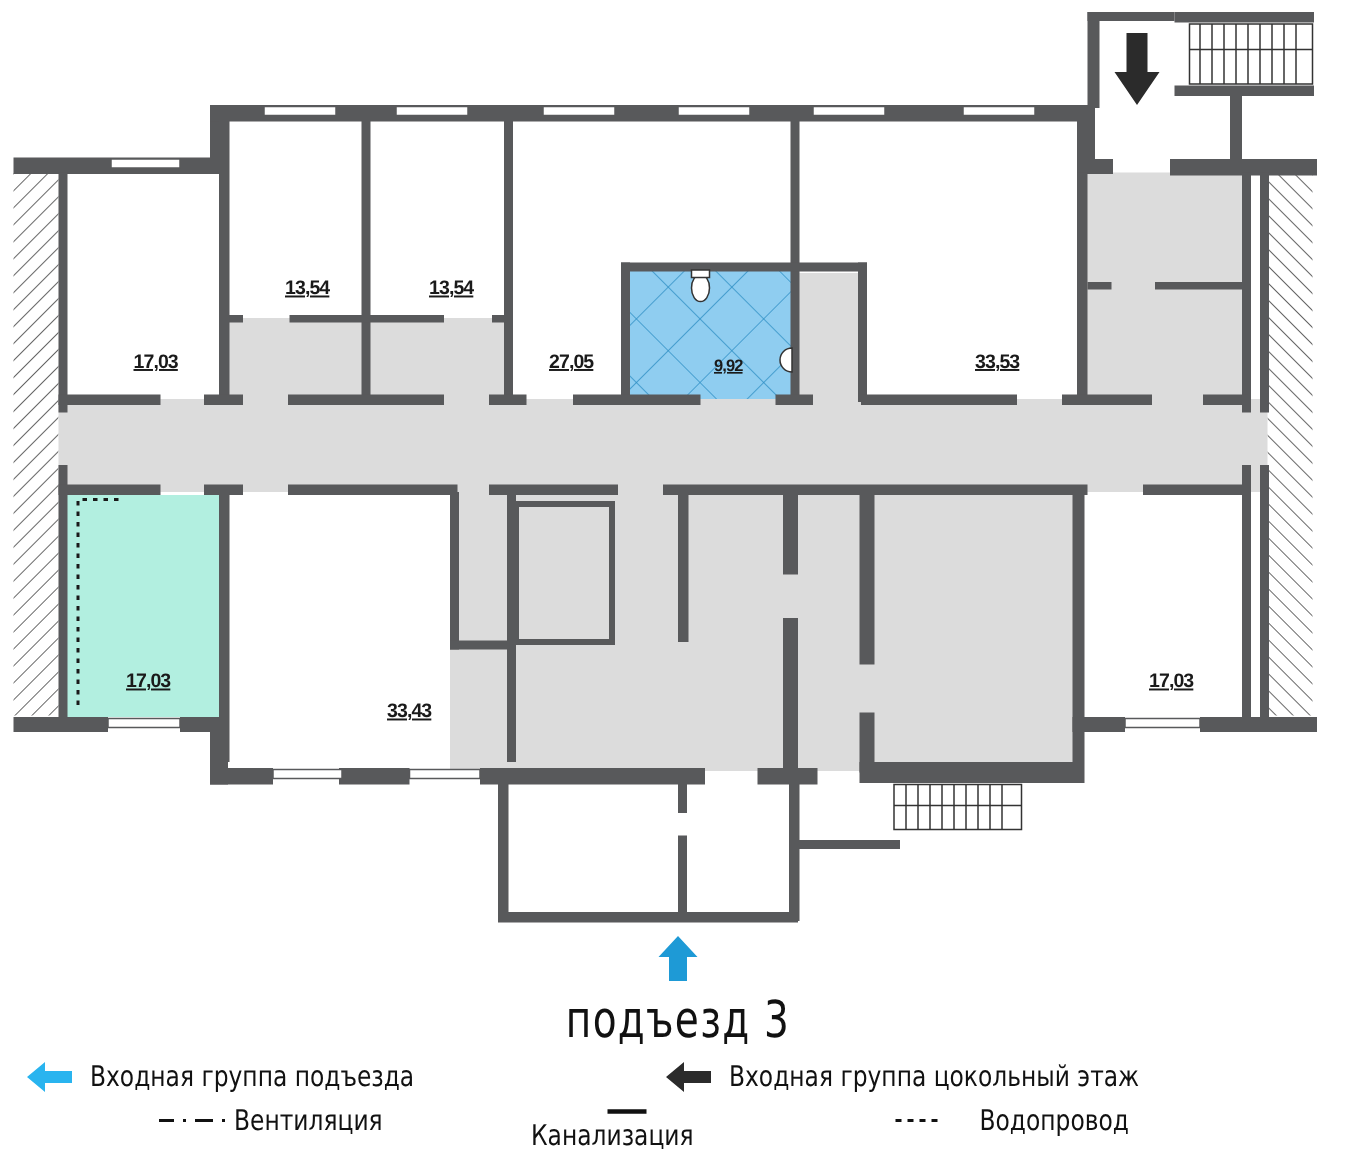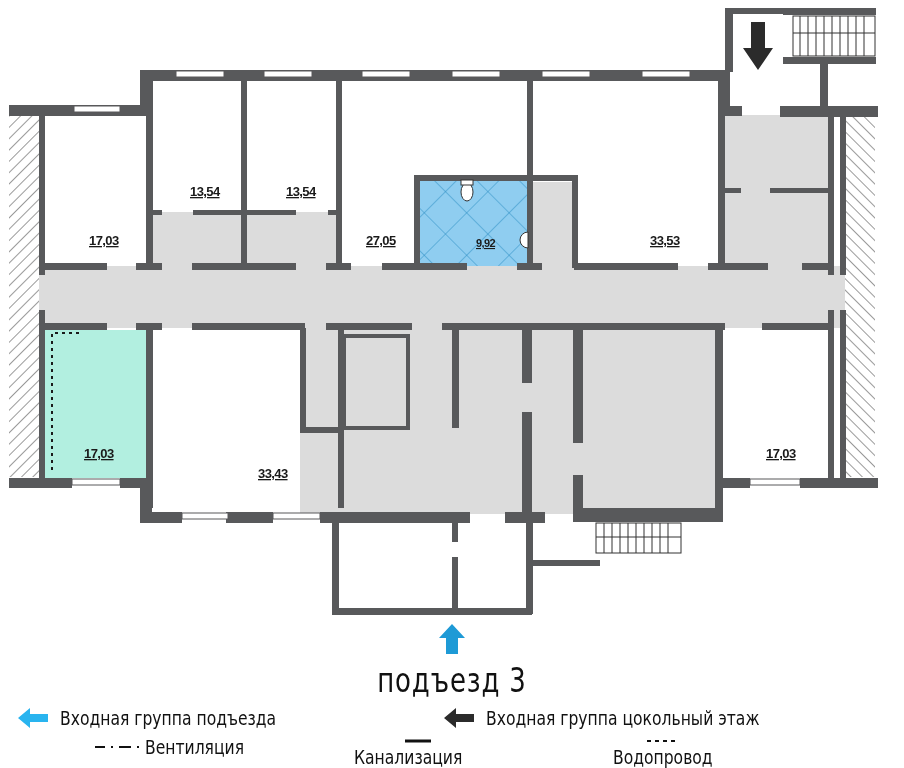--- a/index.html
+++ b/index.html
@@ -205,30 +205,30 @@
     </svg>
   <span class="txt" style="margin-left:10px">Входная группа подъезда</span>
 </div>
 <div class="legend-row" style="left:442px;top:707px;">
   <svg width="34" height="22" viewBox="0 0 34 22">
       <path d="M2 11 L14 1 L14 7 L32 7 L32 15 L14 15 L14 21 Z" fill="#2b2b2b"></path>
     </svg>
   <span class="txt" style="margin-left:10px">Входная группа цокольный этаж</span>
 </div>
 
-<div class="legend-row" style="left:93px;top:736px;">
+<div class="legend-row" style="left:104px;top:736px;">
   <svg width="48" height="10" viewBox="0 0 48 10">
       <path d="M2 5 H12 M18 5 H20 M26 5 H38 M44 5 H46" stroke="#111" stroke-width="2"></path>
     </svg>
   <span class="txt" style="margin-left:4px">Вентиляция</span>
 </div>
 <div class="legend-row" style="left:350px;top:736px;flex-direction:column;">
   <svg width="30" height="10" viewBox="0 0 30 10">
       <path d="M2 5 H28" stroke="#111" stroke-width="3"></path>
     </svg>
   <span class="txt" style="margin-left:4px">Канализация</span>
 </div>
-<div class="legend-row" style="left:595px;top:736px;flex-direction:column;">
+<div class="legend-row" style="left:595px;top:736px;">
   <svg width="40" height="10" viewBox="0 0 40 10">
       <path d="M2 5 H34" stroke="#111" stroke-width="2" stroke-dasharray="4,4"></path>
     </svg>
   <span class="txt" style="margin-left:18px">Водопровод</span>
 </div>
 
 </body></html>

